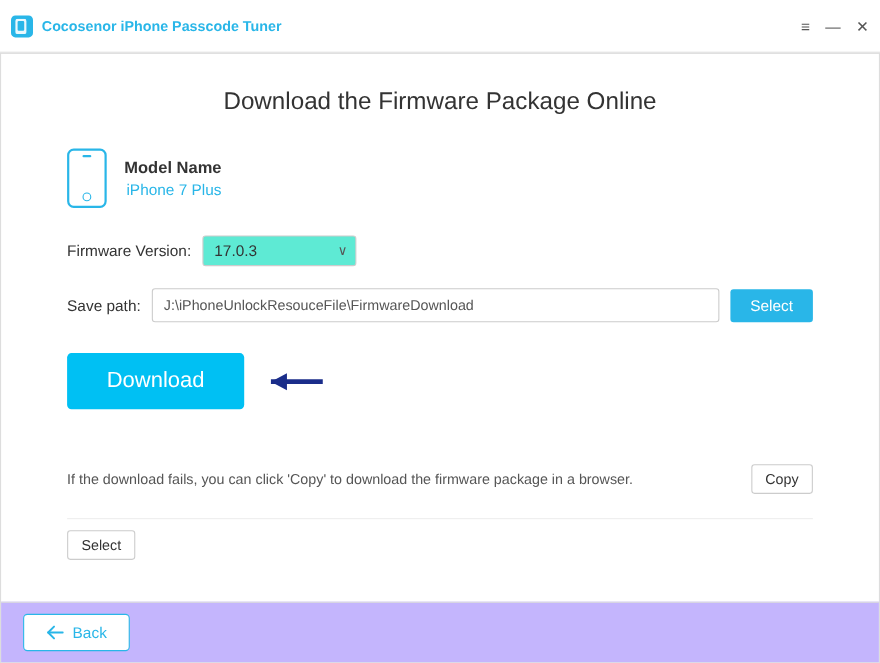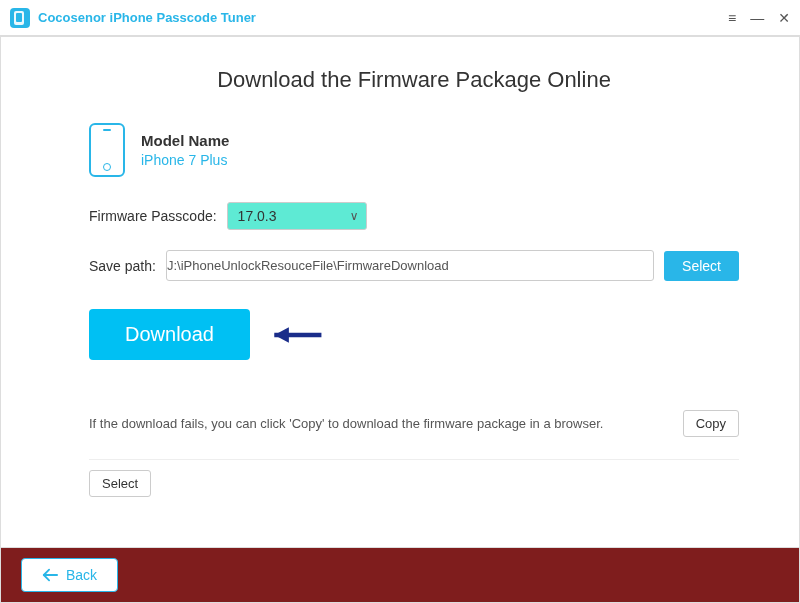--- a/index.html
+++ b/index.html
@@ -10,21 +10,21 @@
       height: 603px;
       overflow: hidden;
       display: flex;
       flex-direction: column;
     }
 
     
     .title-bar {
       background: #ffffff;
       border-bottom: 1px solid #ddd;
-      height: 36px;
+      height: 48px;
       display: flex;
       align-items: center;
       padding: 0 10px;
       flex-shrink: 0;
     }
     .title-bar-icon {
       width: 20px;
       height: 20px;
       background: #29b6e8;
       border-radius: 4px;
@@ -62,36 +62,36 @@
       padding: 0;
       border: 1px solid #ddd;
       margin: 0;
     }
 
     .content-area {
       flex: 1;
       padding: 30px 60px 20px 60px;
       display: flex;
       flex-direction: column;
-      margin-left: 28px;
     }
 
     .page-title {
       text-align: center;
       font-size: 22px;
       font-weight: 400;
       color: #333;
       margin-bottom: 30px;
     }
 
     
     .model-section {
       display: flex;
       align-items: center;
       margin-bottom: 25px;
+      text-align: right;
     }
     .phone-icon {
       width: 36px;
       height: 54px;
       border: 2.5px solid #29b6e8;
       border-radius: 6px;
       margin-right: 16px;
       position: relative;
       flex-shrink: 0;
       display: flex;
@@ -174,21 +174,21 @@
     .save-path-label {
       font-size: 14px;
       color: #333;
       white-space: nowrap;
       text-align: right;
     }
     .save-path-input {
       flex: 1;
       border: 1px solid #ccc;
       border-radius: 3px;
-      padding: 7px 0;
+      padding: 7px 10px;
       font-size: 13px;
       color: #555;
       outline: none;
     }
     .select-btn {
       background: #29b6e8;
       color: #fff;
       border: none;
       border-radius: 3px;
       padding: 7px 18px;
@@ -257,21 +257,21 @@
       white-space: nowrap;
       flex-shrink: 0;
     }
 
     
     .footer {
       border-top: 1px solid #ddd;
       padding: 10px 20px;
       display: flex;
       align-items: flex-end;
-      background: #7f1d1d;
+      background: #c4b5fd;
       flex-shrink: 0;
     }
     .back-btn {
       background: #fff;
       border: 1px solid #29b6e8;
       border-radius: 4px;
       padding: 8px 20px;
       font-size: 14px;
       color: #29b6e8;
       cursor: pointer;
@@ -306,21 +306,21 @@
 
     <div class="model-section">
       <div class="phone-icon"></div>
       <div class="model-info">
         <div class="model-label">Model Name</div>
         <div class="model-value">iPhone 7 Plus</div>
       </div>
     </div>
 
     <div class="firmware-row">
-      <span class="firmware-label">Firmware Passcode:</span>
+      <span class="firmware-label">Firmware Version:</span>
       <div class="select-wrapper">
         <select class="firmware-select">
           <option>17.0.3</option>
           <option>17.0.2</option>
           <option>17.0.1</option>
           <option>16.7.2</option>
         </select>
       </div>
     </div>
 

